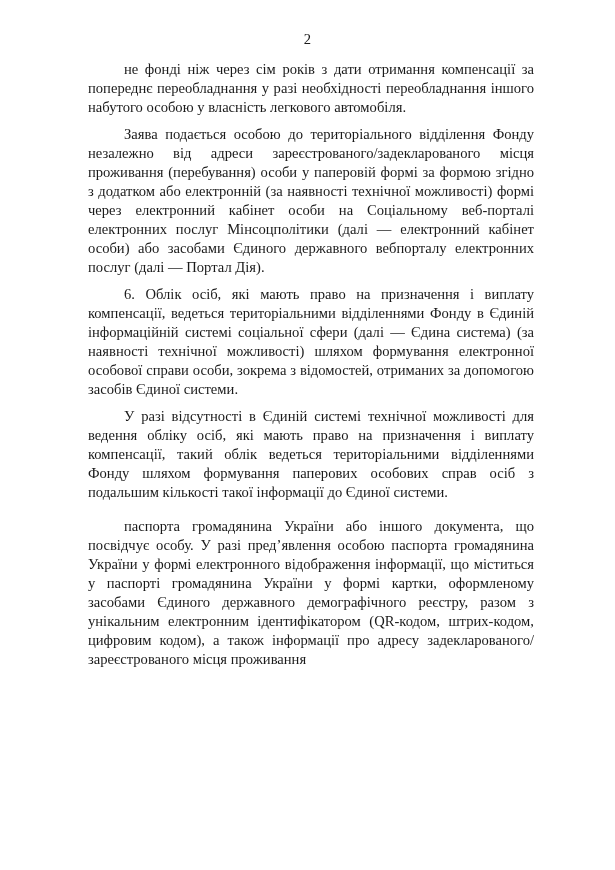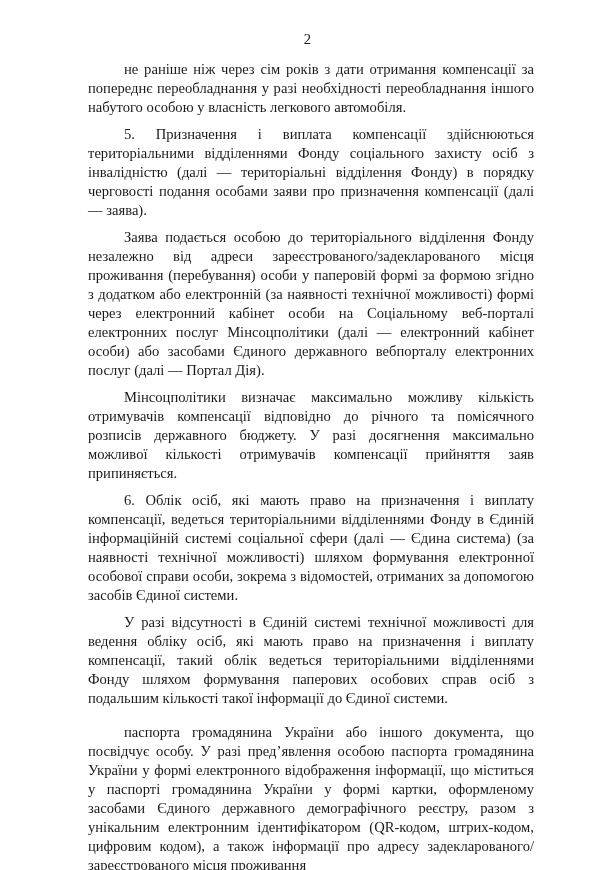--- a/index.html
+++ b/index.html
@@ -27,21 +27,19 @@
     hyphens: none;
   }
   .para.gap-large { margin-top: 15px; }
 </style>
 </head>
 <body>
 
 <div class="page">
   <div class="page-number">2</div>
   <div class="body">
-    <p class="para">не раніше ніж через сім років з дати отримання компенсації за попереднє переобладнання у разі необхідності переобладнання іншого набутого особою у власність легкового автомобіля.</p>
-    <p class="para">5. Призначення і виплата компенсації здійснюються територіальними відділеннями Фонду соціального захисту осіб з інвалідністю (далі — територіальні відділення Фонду) в порядку черговості подання особами заяви про призначення компенсації (далі — заява).</p>
+    <p class="para">не фонді ніж через сім років з дати отримання компенсації за попереднє переобладнання у разі необхідності переобладнання іншого набутого особою у власність легкового автомобіля.</p>
     <p class="para">Заява подається особою до територіального відділення Фонду незалежно від адреси зареєстрованого/задекларованого місця проживання (перебування) особи у паперовій формі за формою згідно з додатком або електронній (за наявності технічної можливості) формі через електронний кабінет особи на Соціальному веб-порталі електронних послуг Мінсоцполітики (далі — електронний кабінет особи) або засобами Єдиного державного вебпорталу електронних послуг (далі — Портал Дія).</p>
-    <p class="para">Мінсоцполітики визначає максимально можливу кількість отримувачів компенсації відповідно до річного та помісячного розписів державного бюджету. У разі досягнення максимально можливої кількості отримувачів компенсації прийняття заяв припиняється.</p>
     <p class="para">6. Облік осіб, які мають право на призначення і виплату компенсації, ведеться територіальними відділеннями Фонду в Єдиній інформаційній системі соціальної сфери (далі — Єдина система) (за наявності технічної можливості) шляхом формування електронної особової справи особи, зокрема з відомостей, отриманих за допомогою засобів Єдиної системи.</p>
     <p class="para">У разі відсутності в Єдиній системі технічної можливості для ведення обліку осіб, які мають право на призначення і виплату компенсації, такий облік ведеться територіальними відділеннями Фонду шляхом формування паперових особових справ осіб з подальшим кількості такої інформації до Єдиної системи.</p>
     <p class="para gap-large">паспорта громадянина України або іншого документа, що посвідчує особу. У разі пред’явлення особою паспорта громадянина України у формі електронного відображення інформації, що міститься у паспорті громадянина України у формі картки, оформленому засобами Єдиного державного демографічного реєстру, разом з унікальним електронним ідентифікатором (QR-кодом, штрих-кодом, цифровим кодом), а також інформації про адресу задекларованого/зареєстрованого місця проживання</p>
   </div>
 </div>
 
 </body></html>

